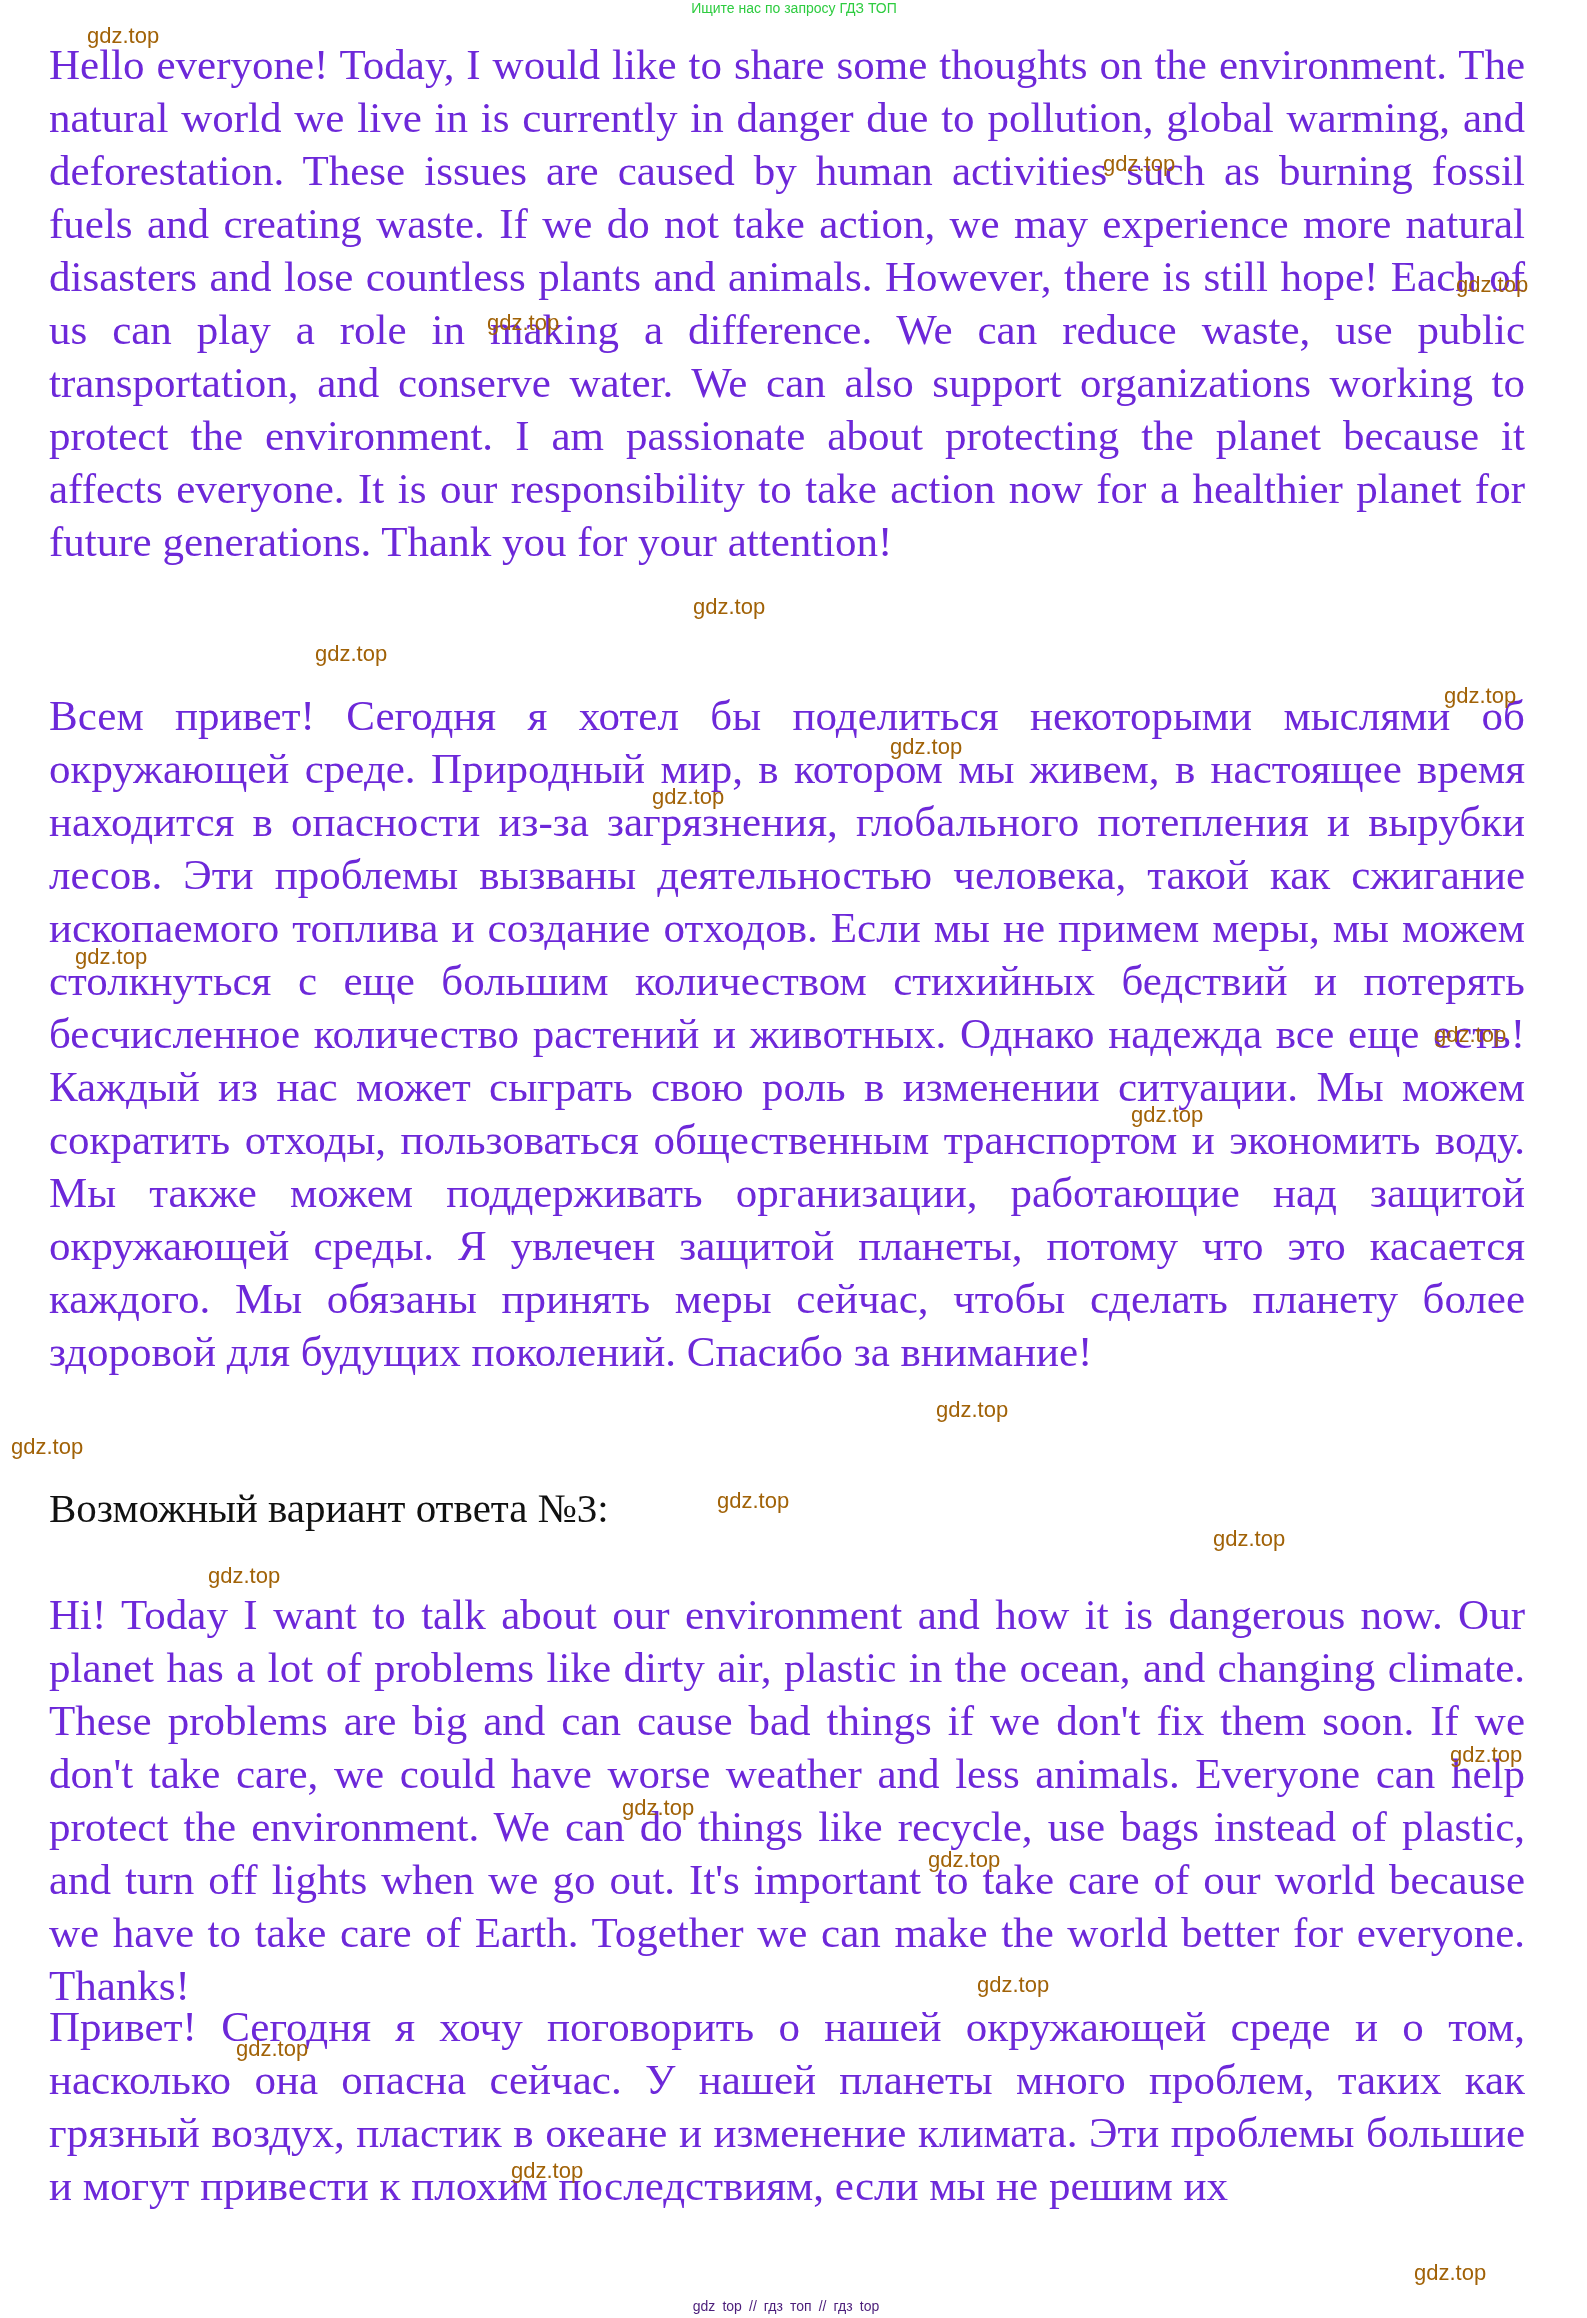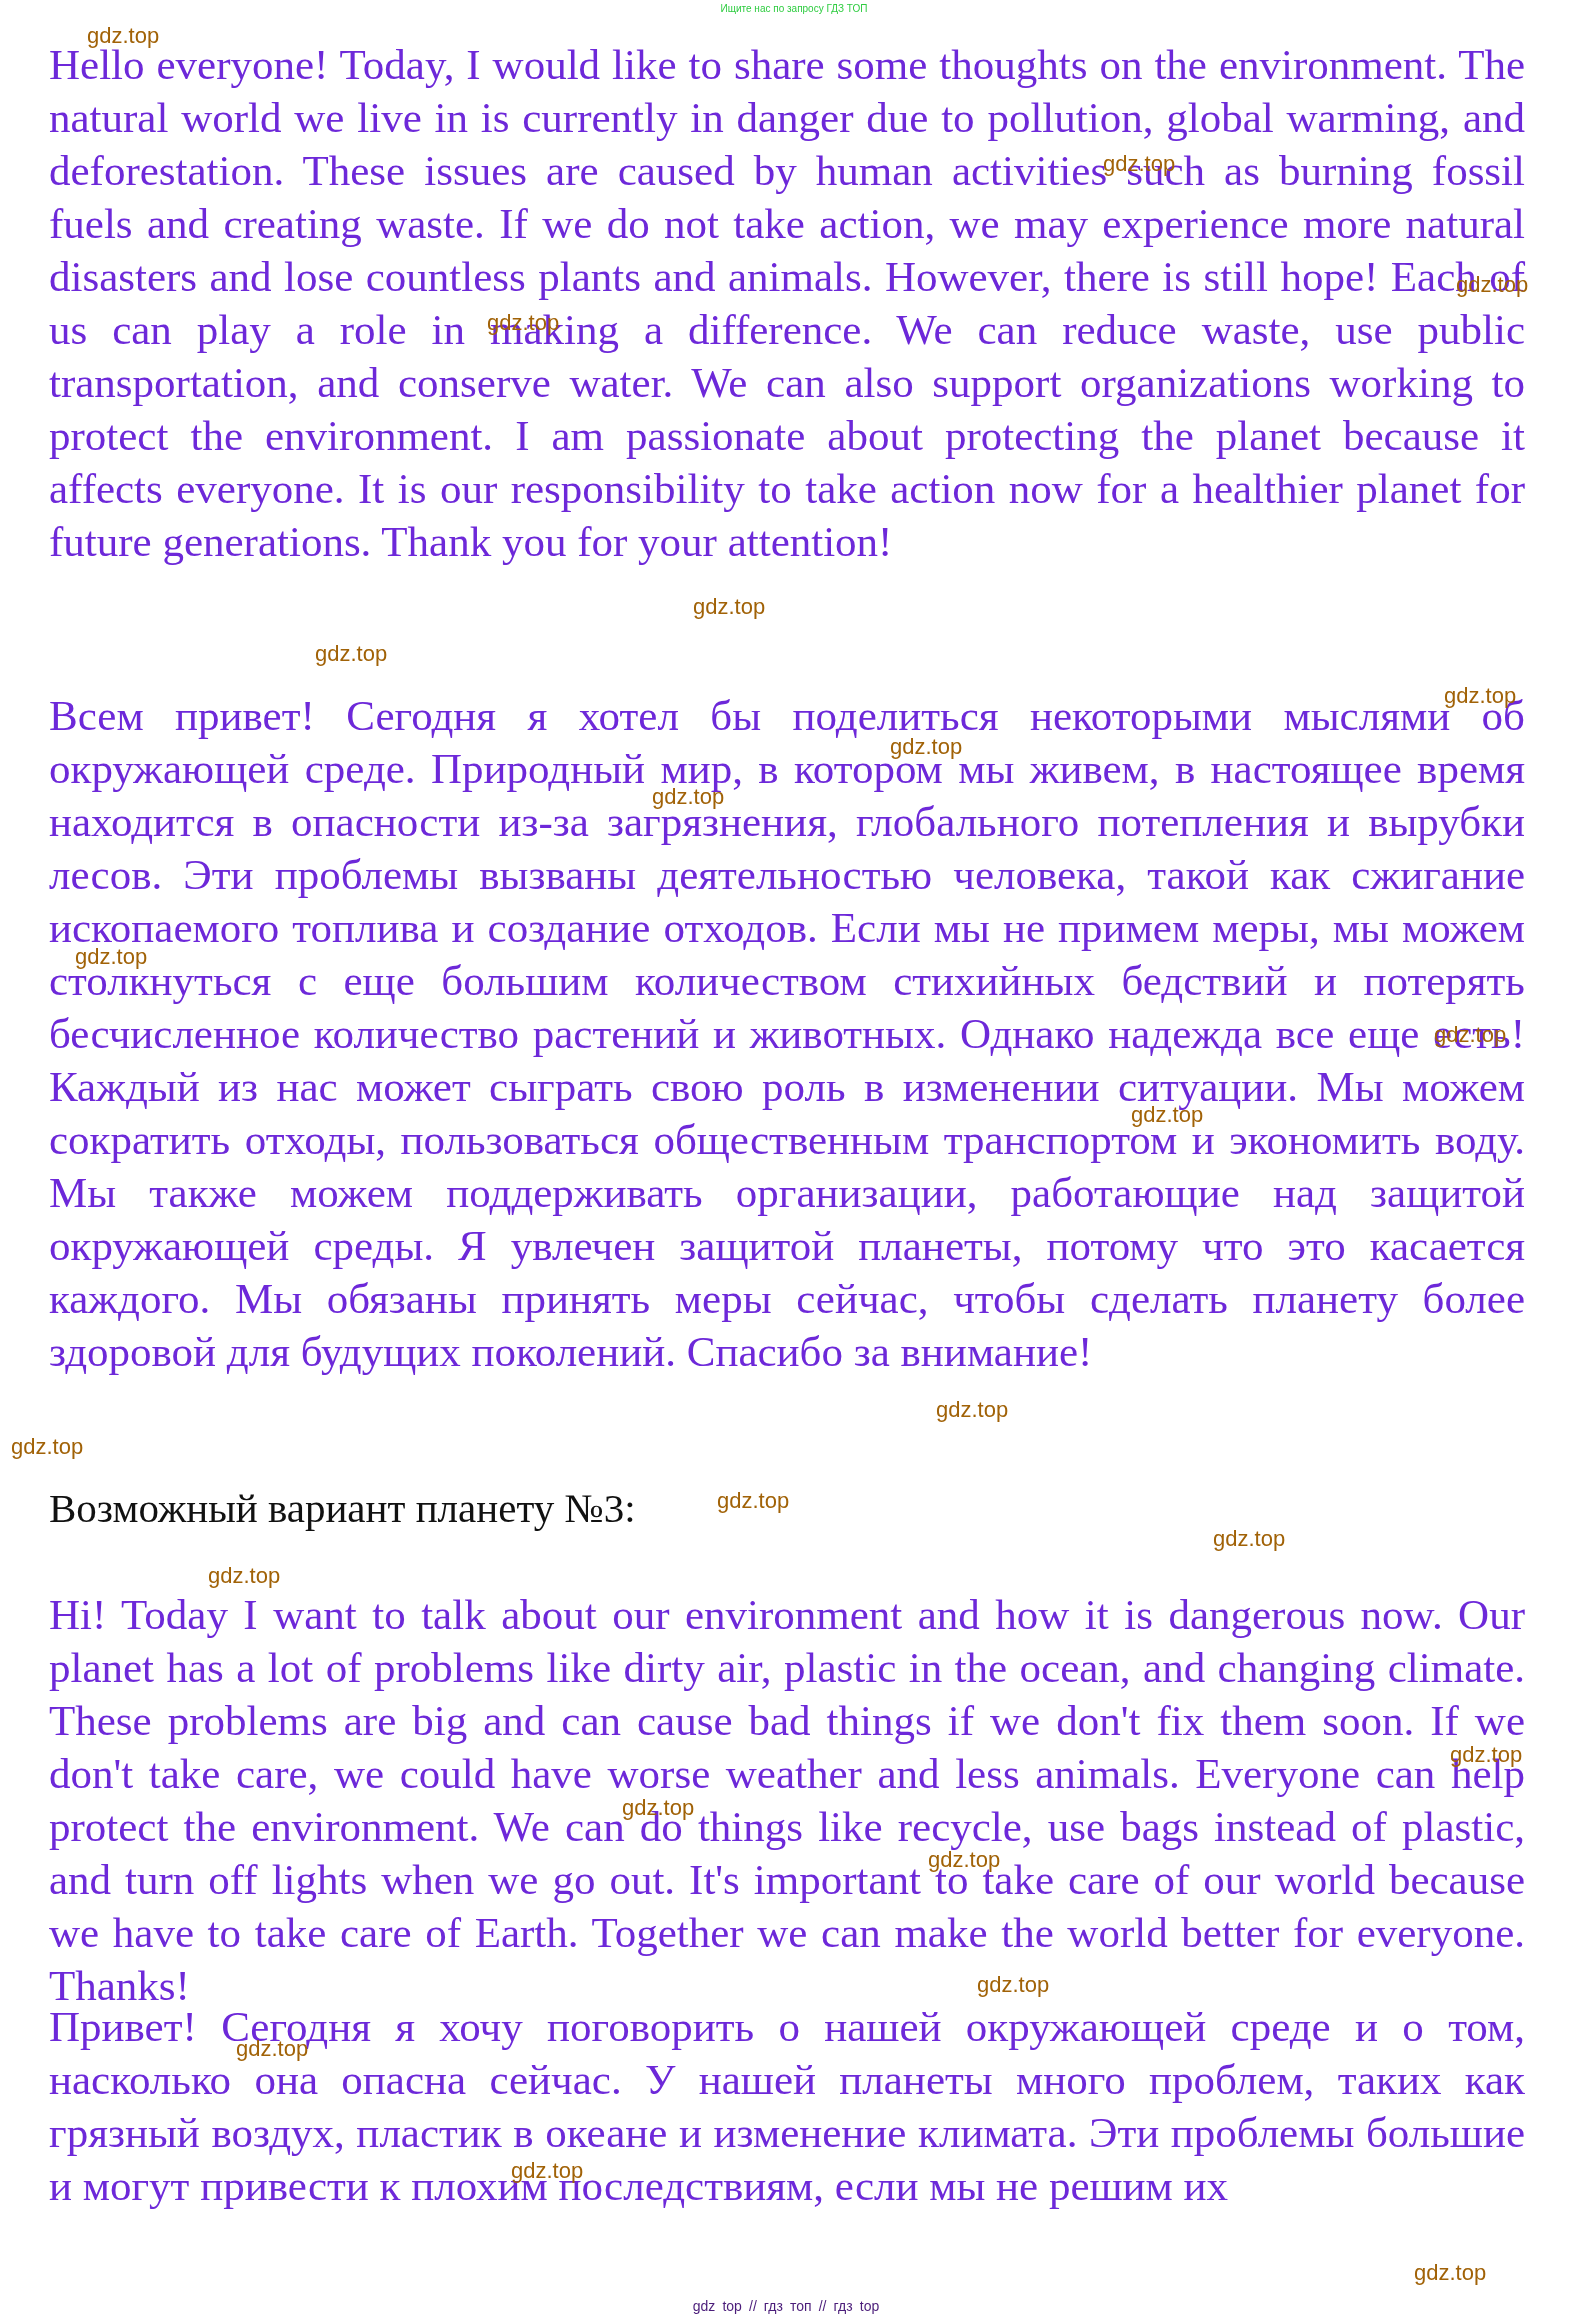--- a/index.html
+++ b/index.html
@@ -1,19 +1,19 @@
 <!DOCTYPE html>
 <html style="font-size:12.6px"><head>
 <meta charset="utf-8">
 <style>
   html, body { margin:0; padding:0; background:#ffffff; }
   body { width:1588px; height:2319px; position:relative; overflow:hidden; }
   .top-banner {
     position:absolute; top:0; left:0; width:1588px; text-align:center;
-    font-family:"Liberation Sans", sans-serif; font-size:10px; color:#2ecc40;
+    font-family:"Liberation Sans", sans-serif; font-size:14px; color:#2ecc40;
     line-height:17.3px;
   }
   .footer {
     position:absolute; top:2298px; left:0; width:1572px; text-align:center;
     font-family:"Liberation Sans", sans-serif; font-size:14px; color:#4b1d7a;
     word-spacing:3.2px;
   }
   .para {
     position:absolute; left:49px; width:1476px;
     font-family:"Liberation Serif", serif; font-size:43px; line-height:53px;
@@ -31,21 +31,21 @@
 </style>
 </head>
 <body>
 
 <div class="top-banner">Ищите нас по запросу ГДЗ ТОП</div>
 
 <p class="para" style="top:38px;">Hello everyone! Today, I would like to share some thoughts on the environment. The natural world we live in is currently in danger due to pollution, global warming, and deforestation. These issues are caused by human activities such as burning fossil fuels and creating waste. If we do not take action, we may experience more natural disasters and lose countless plants and animals. However, there is still hope! Each of us can play a role in making a difference. We can reduce waste, use public transportation, and conserve water. We can also support organizations working to protect the environment. I am passionate about protecting the planet because it affects everyone. It is our responsibility to take action now for a healthier planet for future generations. Thank you for your attention!</p>
 
 <p class="para" style="top:689px;">Всем привет! Сегодня я хотел бы поделиться некоторыми мыслями об окружающей среде. Природный мир, в котором мы живем, в настоящее время находится в опасности из-за загрязнения, глобального потепления и вырубки лесов. Эти проблемы вызваны деятельностью человека, такой как сжигание ископаемого топлива и создание отходов. Если мы не примем меры, мы можем столкнуться с еще большим количеством стихийных бедствий и потерять бесчисленное количество растений и животных. Однако надежда все еще есть! Каждый из нас может сыграть свою роль в изменении ситуации. Мы можем сократить отходы, пользоваться общественным транспортом и экономить воду. Мы также можем поддерживать организации, работающие над защитой окружающей среды. Я увлечен защитой планеты, потому что это касается каждого. Мы обязаны принять меры сейчас, чтобы сделать планету более здоровой для будущих поколений. Спасибо за внимание!</p>
 
-<div class="heading" style="top:1485px;">Возможный вариант планету №3:</div>
+<div class="heading" style="top:1485px;">Возможный вариант ответа №3:</div>
 
 <p class="para" style="top:1588px;">Hi! Today I want to talk about our environment and how it is dangerous now. Our planet has a lot of problems like dirty air, plastic in the ocean, and changing climate. These problems are big and can cause bad things if we don't fix them soon. If we don't take care, we could have worse weather and less animals. Everyone can help protect the environment. We can do things like recycle, use bags instead of plastic, and turn off lights when we go out. It's important to take care of our world because we have to take care of Earth. Together we can make the world better for everyone. Thanks!</p>
 
 <p class="para" style="top:2000px;">Привет! Сегодня я хочу поговорить о нашей окружающей среде и о том, насколько она опасна сейчас. У нашей планеты много проблем, таких как грязный воздух, пластик в океане и изменение климата. Эти проблемы большие и могут привести к плохим последствиям, если мы не решим их</p>
 
 <div class="wm" style="left:87px; top:23.6px;">gdz.top</div>
 <div class="wm" style="left:1103px; top:152px;">gdz.top</div>
 <div class="wm" style="left:1456px; top:273px;">gdz.top</div>
 <div class="wm" style="left:487px; top:311px;">gdz.top</div>
 <div class="wm" style="left:693px; top:595px;">gdz.top</div>

